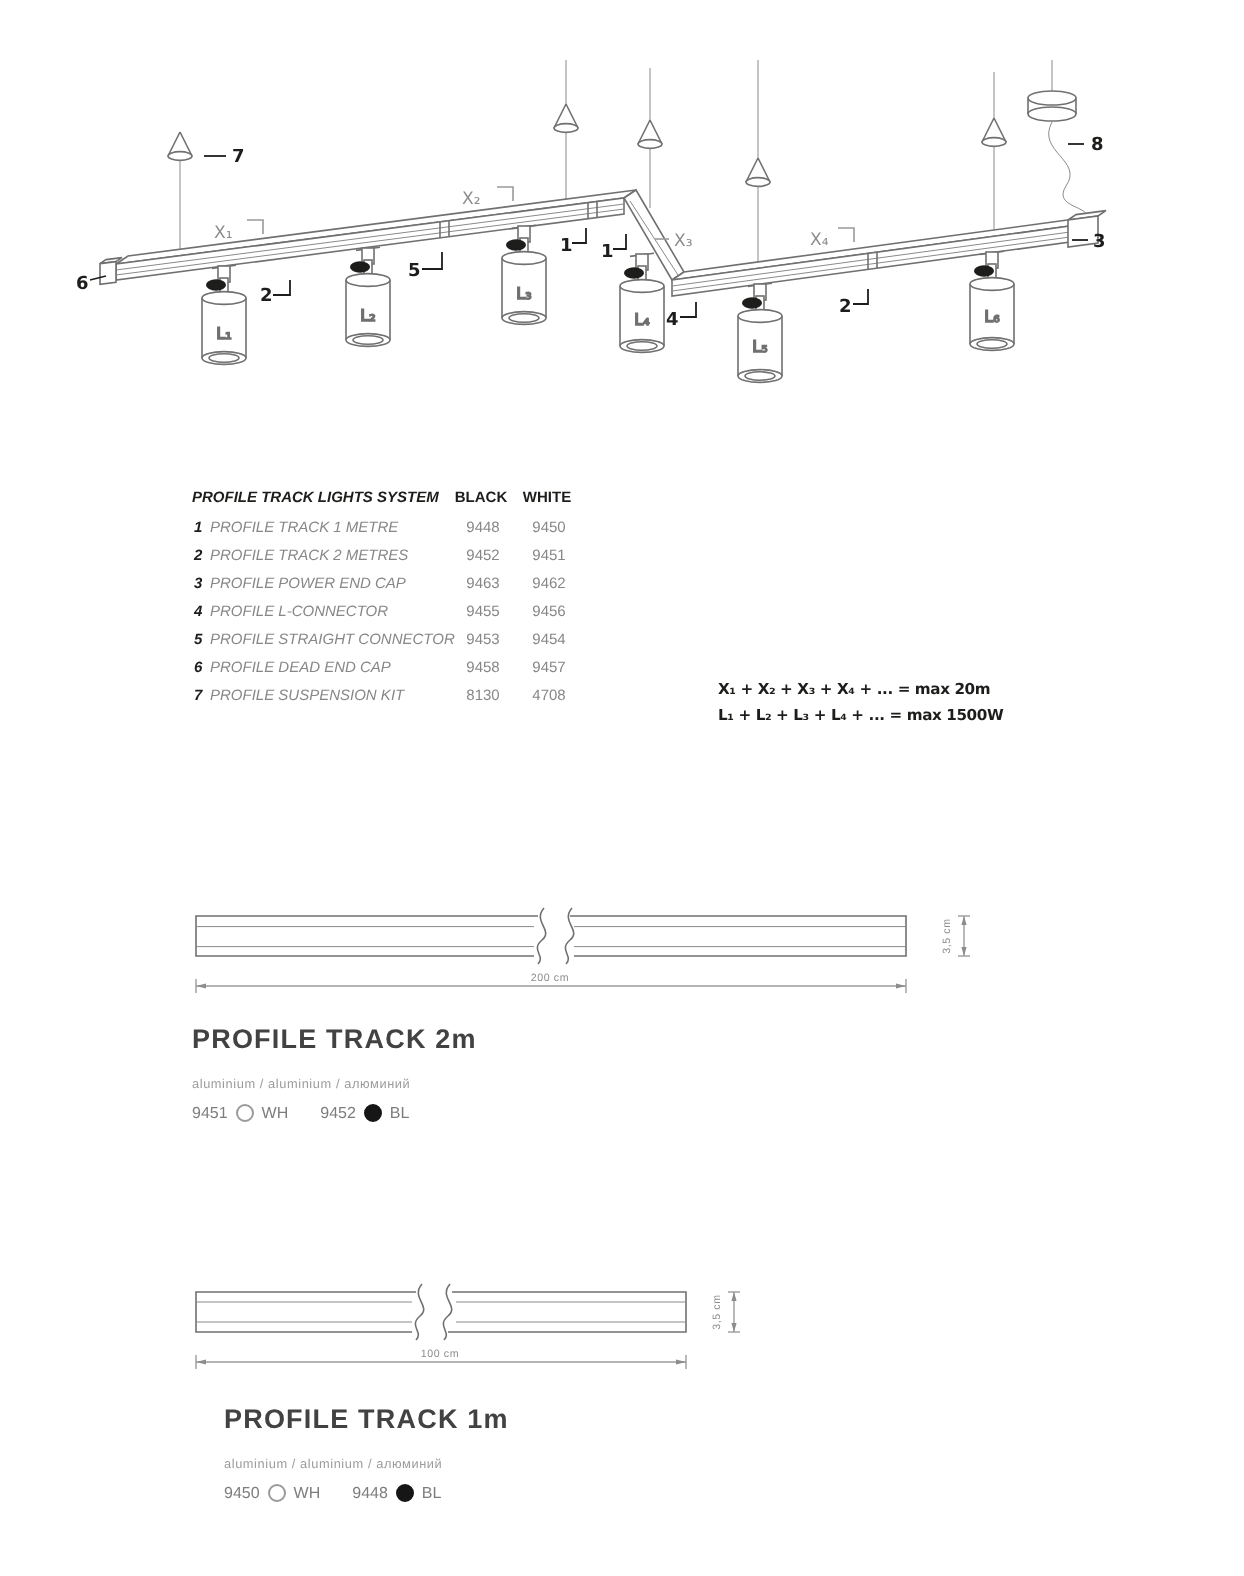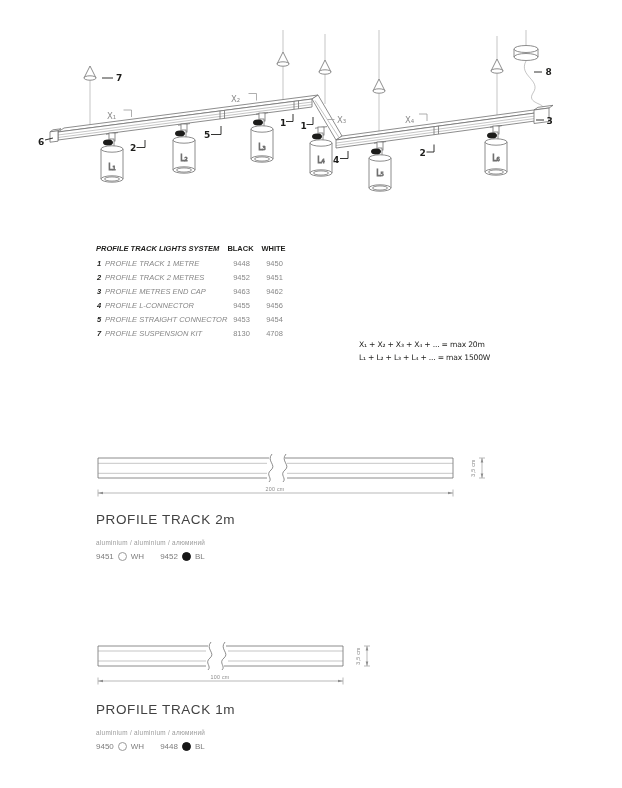--- a/index.html
+++ b/index.html
@@ -17,26 +17,26 @@
   .dim-text{font:5.3px "Liberation Sans",sans-serif;fill:#8c8c8c;text-anchor:middle;letter-spacing:0.3px;}
   
   .ptable{position:absolute;left:96px;top:242px;width:196px;font-size:7.5px;}
   .hrow{display:flex;height:14.5px;line-height:14.5px;font-weight:bold;color:#1d1d1b;}
   .trow{display:flex;height:14.15px;line-height:14.15px;color:#878787;justify-content:center;}
   .cname{width:128px;white-space:nowrap;font-style:italic;}
   .cblack,.cwhite{width:33px;text-align:center;}
   .rnum{display:inline-block;width:8px;font-weight:bold;color:#1d1d1b;}
   
   .formulas{position:absolute;left:359px;top:338px;font-family:"DejaVu Sans",sans-serif;
-            font-weight:normal;font-size:7.6px;letter-spacing:-0.2px;color:#1d1d1b;}
+            font-weight:bold;font-size:7.6px;letter-spacing:-0.2px;color:#1d1d1b;}
   .formulas div{height:13px;line-height:13px;}
   
   .product{position:absolute;left:96px;}
-  .p2m{top:513px;} .p1m{top:703px;}
-  .product-title{margin:0;font-size:13.5px;font-weight:400;letter-spacing:0.6px;color:#424242;line-height:14px;}
+  .p2m{top:513px;} .p1m{top:703px;margin-left:16px;}
+  .product-title{margin:0;font-size:13.5px;font-weight:700;letter-spacing:0.6px;color:#424242;line-height:14px;}
   .materials{margin-top:12px;font-size:6.4px;letter-spacing:0.3px;color:#9b9b9b;}
   .variants{margin-top:6px;display:flex;align-items:center;gap:4px;font-size:8px;color:#7d7d7d;}
   .swatch{width:9px;height:9px;border-radius:50%;border:1px solid #9a9a9a;box-sizing:border-box;background:#fff;}
   .swatch.filled{background:#161616;border-color:#161616;}
   .vgap{width:8px;}
 </style>
 </head>
 <body>
 
 <div class="page">
@@ -266,33 +266,38 @@
       <span class="cname"><span class="rnum">1</span><span>PROFILE TRACK 1 METRE</span></span>
       <span class="cblack">9448</span>
       <span class="cwhite">9450</span>
     </div>
     <div class="trow">
       <span class="cname"><span class="rnum">2</span><span>PROFILE TRACK 2 METRES</span></span>
       <span class="cblack">9452</span>
       <span class="cwhite">9451</span>
     </div>
     <div class="trow">
-      <span class="cname"><span class="rnum">3</span><span>PROFILE METRES END CAP</span></span>
+      <span class="cname"><span class="rnum">3</span><span>PROFILE POWER END CAP</span></span>
       <span class="cblack">9463</span>
       <span class="cwhite">9462</span>
     </div>
     <div class="trow">
       <span class="cname"><span class="rnum">4</span><span>PROFILE L-CONNECTOR</span></span>
       <span class="cblack">9455</span>
       <span class="cwhite">9456</span>
     </div>
     <div class="trow">
       <span class="cname"><span class="rnum">5</span><span>PROFILE STRAIGHT CONNECTOR</span></span>
       <span class="cblack">9453</span>
       <span class="cwhite">9454</span>
+    </div>
+    <div class="trow">
+      <span class="cname"><span class="rnum">6</span><span>PROFILE DEAD END CAP</span></span>
+      <span class="cblack">9458</span>
+      <span class="cwhite">9457</span>
     </div>
     <div class="trow">
       <span class="cname"><span class="rnum">7</span><span>PROFILE SUSPENSION KIT</span></span>
       <span class="cblack">8130</span>
       <span class="cwhite">4708</span>
     </div>
   </div>
 
   <div class="formulas">
     <div>X₁ + X₂ + X₃ + X₄ + ... = max 20m</div>

